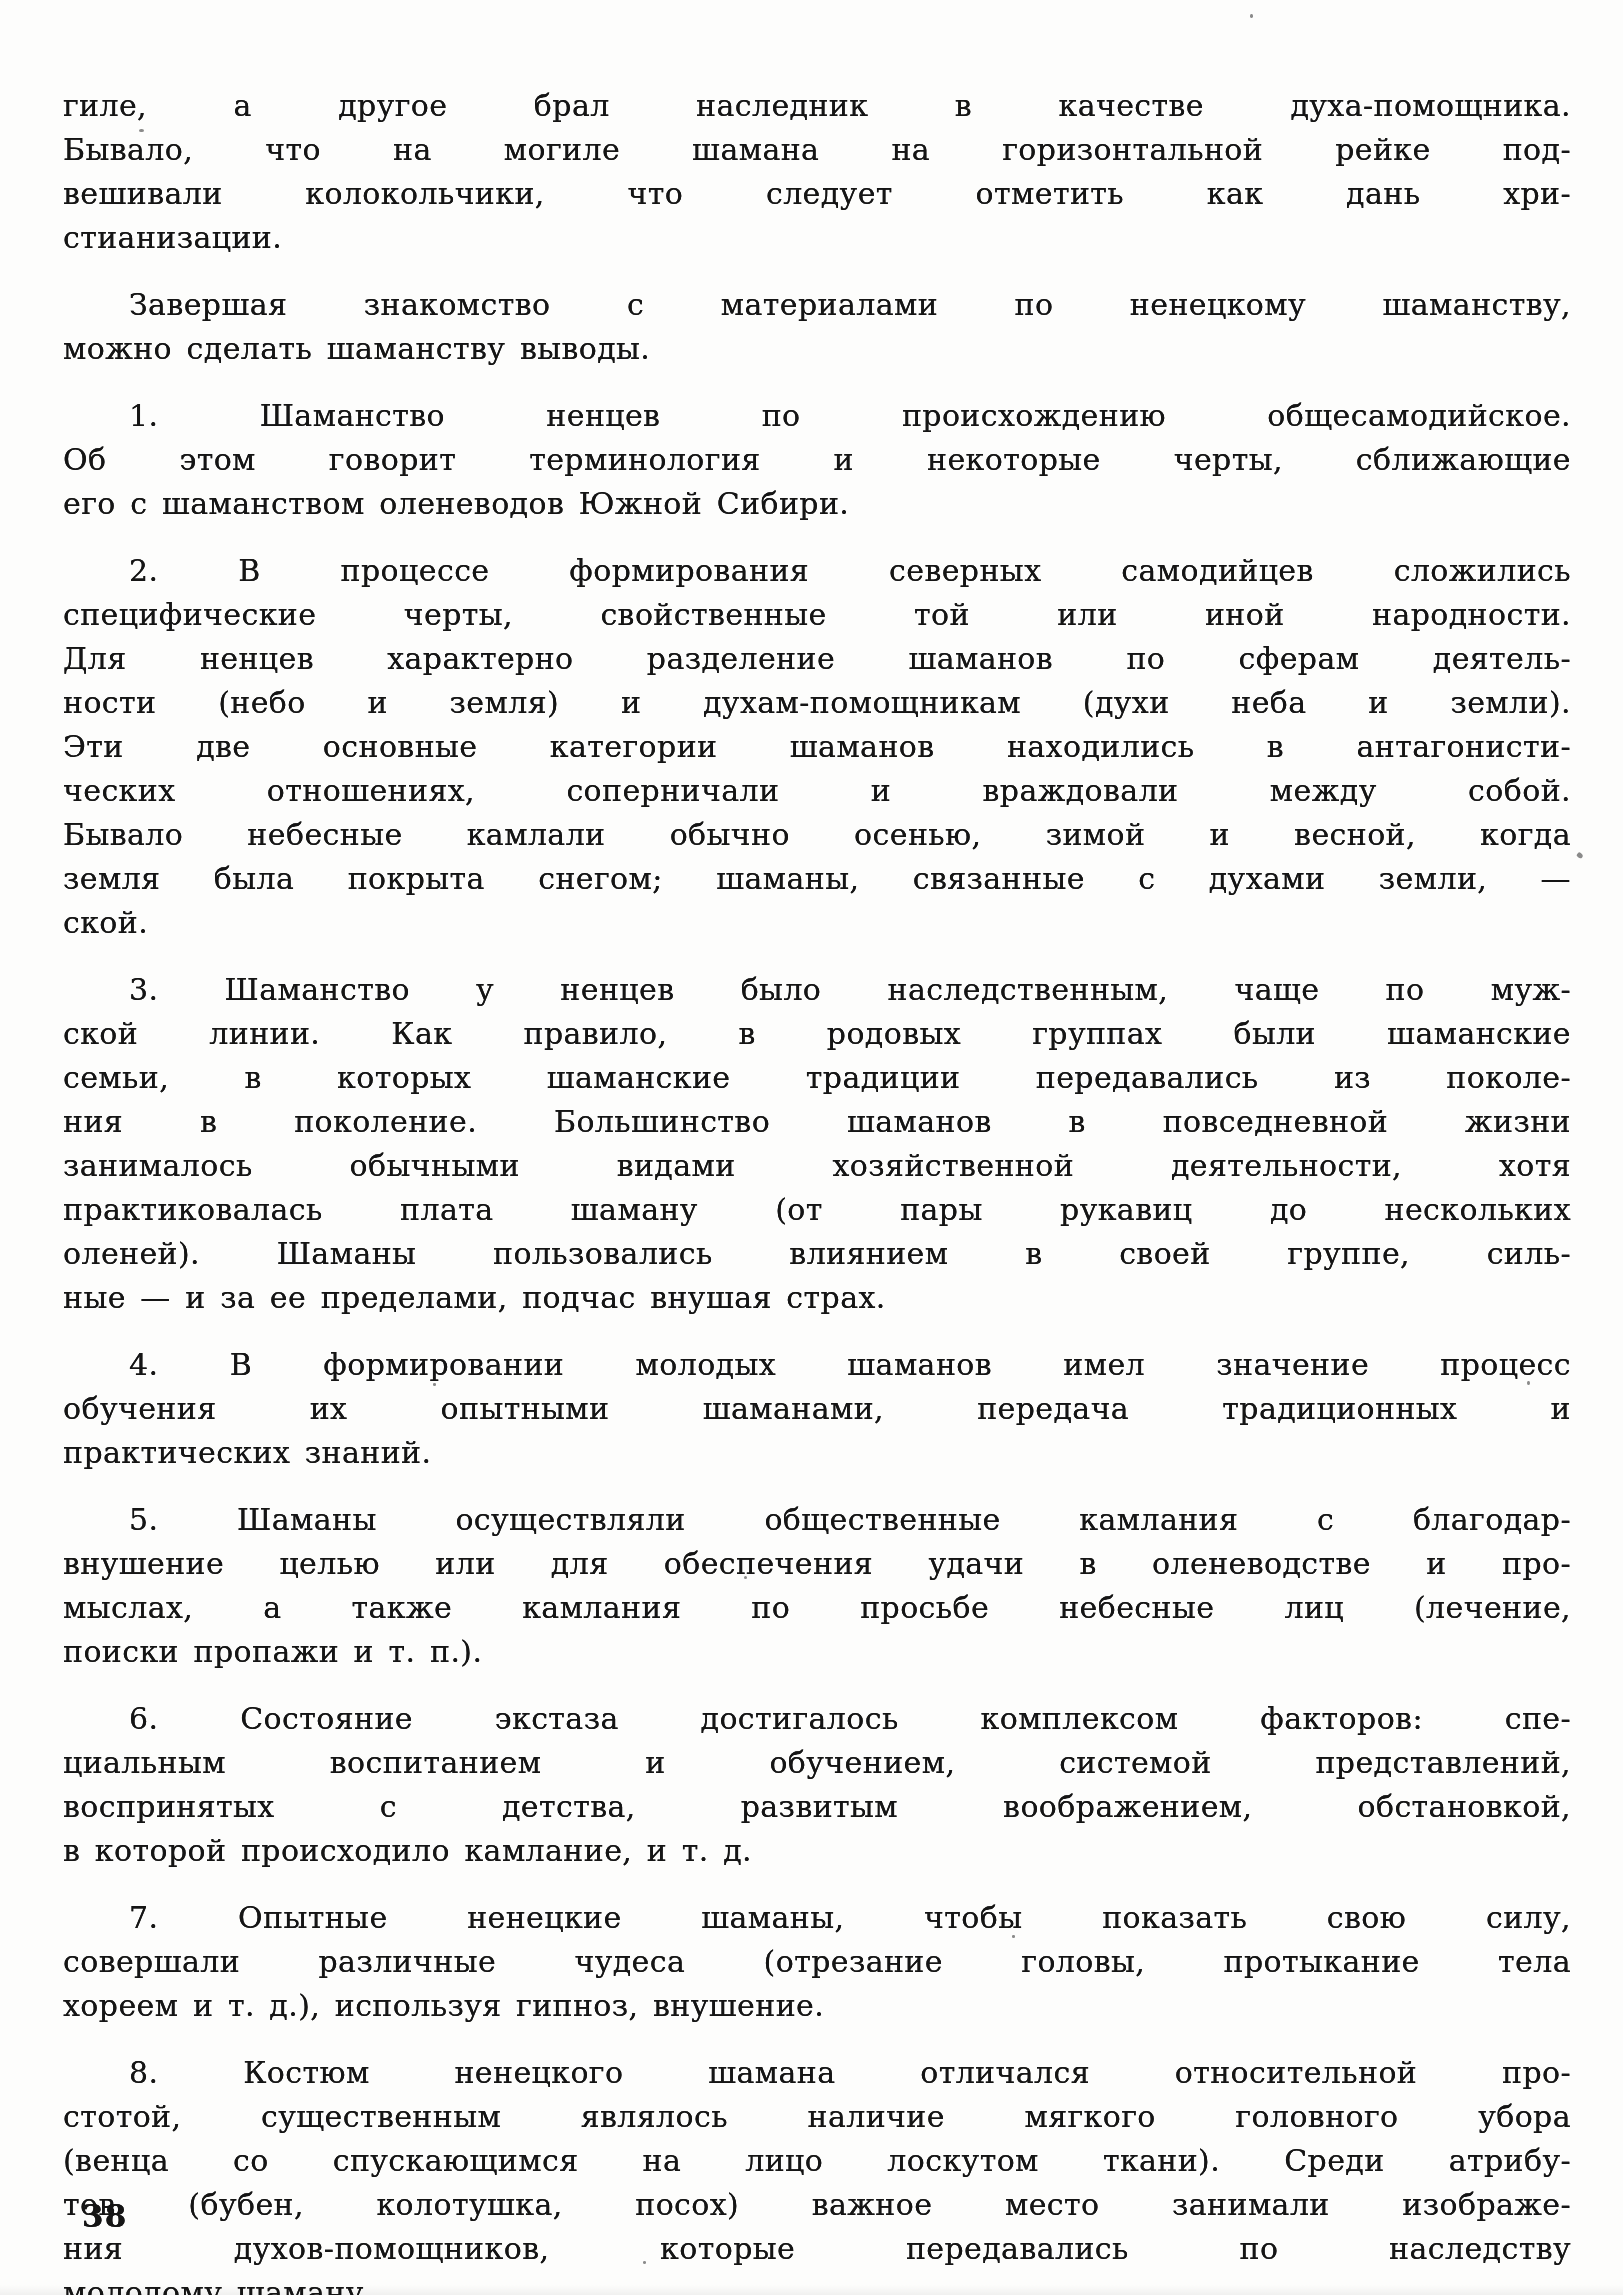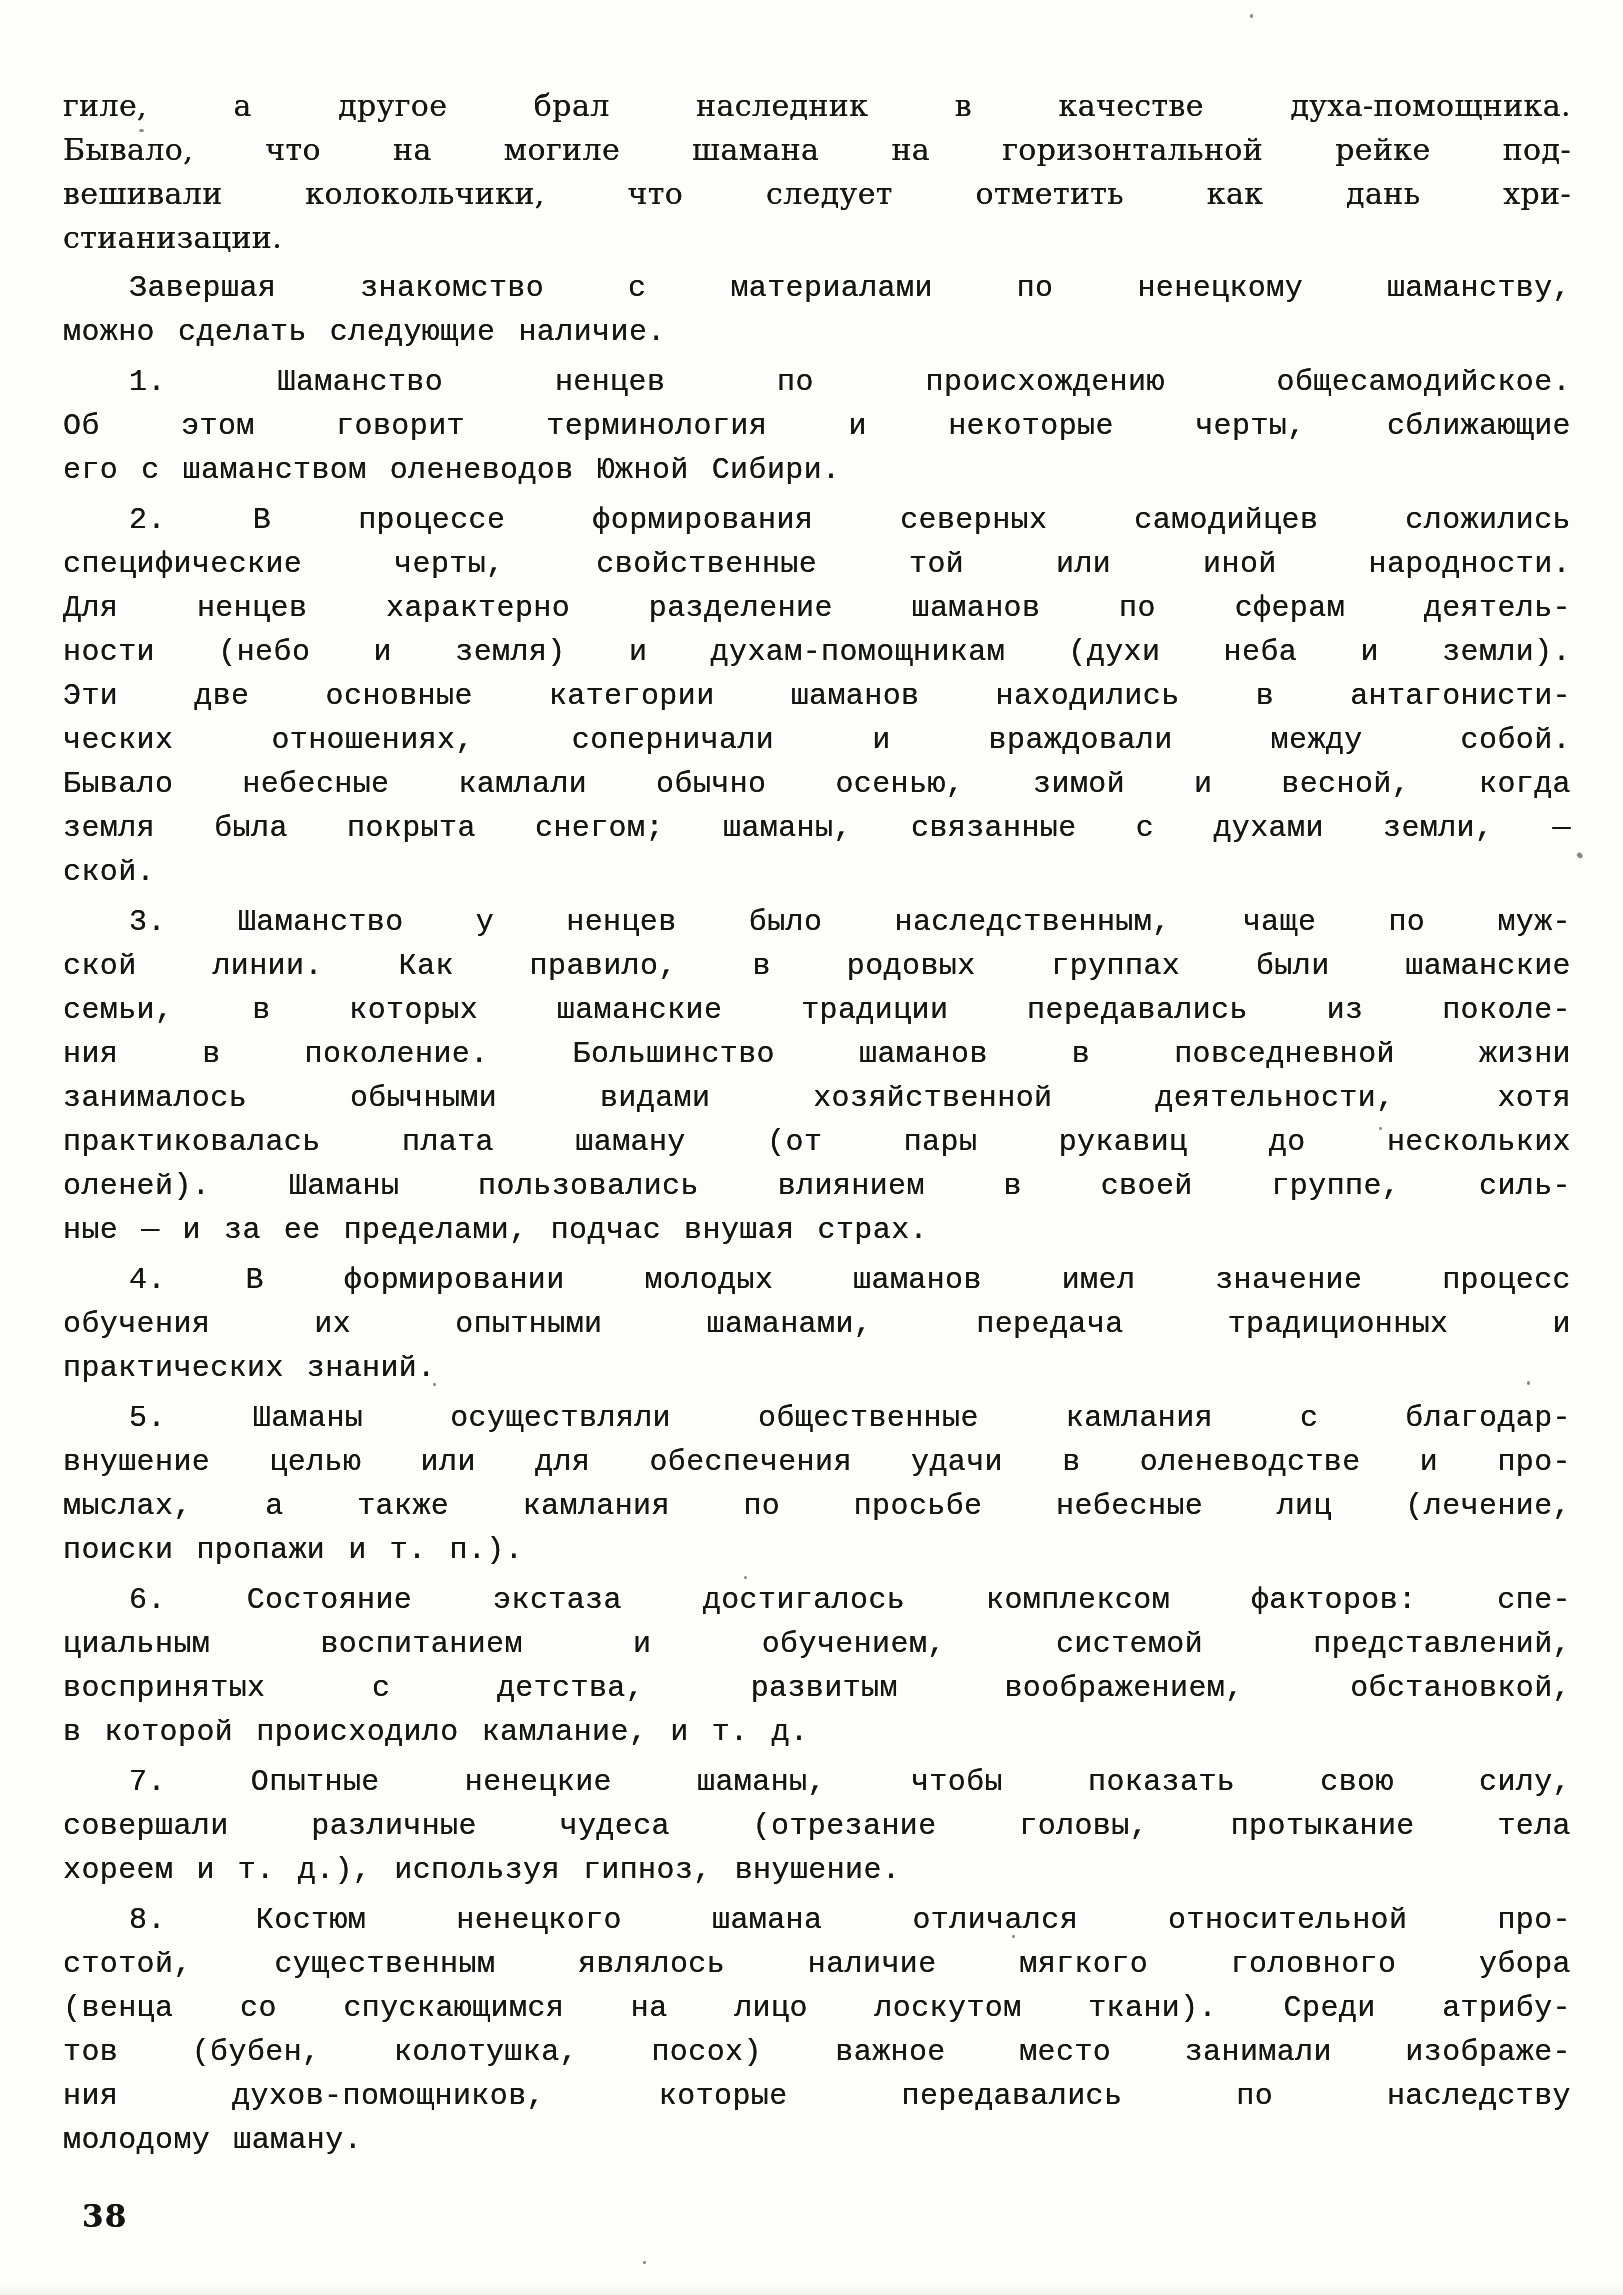--- a/index.html
+++ b/index.html
@@ -20,22 +20,21 @@
     position: absolute;
     top: 84px;
     left: 63px;
     width: 1508px;
   }
   .paragraph {
     margin: 0;
     padding: 0;
   }
   .paragraph + .paragraph {
-    margin-top: 6px;
-    font-family: Liberation Mono, monospace;
+    margin-top: 23px;
   }
   .line {
     display: block;
     font-size: 30px;
     line-height: 44px;
     letter-spacing: 0.4px;
     word-spacing: 4.6px;
     text-align: justify;
     text-align-last: justify;
     text-shadow: 0 0 0.5px rgba(10,10,10,0.9);
@@ -84,21 +83,21 @@
 <div class="page">
   <main class="text-block">
       <p class="paragraph">
         <span class="line">гиле, а другое брал наследник в качестве духа-помощника.</span>
         <span class="line">Бывало, что на могиле шамана на горизонтальной рейке под-</span>
         <span class="line">вешивали колокольчики, что следует отметить как дань хри-</span>
         <span class="line last">стианизации.</span>
       </p>
       <p class="paragraph indent">
         <span class="line">Завершая знакомство с материалами по ненецкому шаманству,</span>
-        <span class="line last">можно сделать следующие наличие.</span>
+        <span class="line last">можно сделать шаманству выводы.</span>
       </p>
       <p class="paragraph indent">
         <span class="line">1. Шаманство ненцев по происхождению общесамодийское.</span>
         <span class="line">Об этом говорит терминология и некоторые черты, сближающие</span>
         <span class="line last">его с шаманством оленеводов Южной Сибири.</span>
       </p>
       <p class="paragraph indent">
         <span class="line">2. В процессе формирования северных самодийцев сложились</span>
         <span class="line">специфические черты, свойственные той или иной народности.</span>
         <span class="line">Для ненцев характерно разделение шаманов по сферам деятель-</span>

